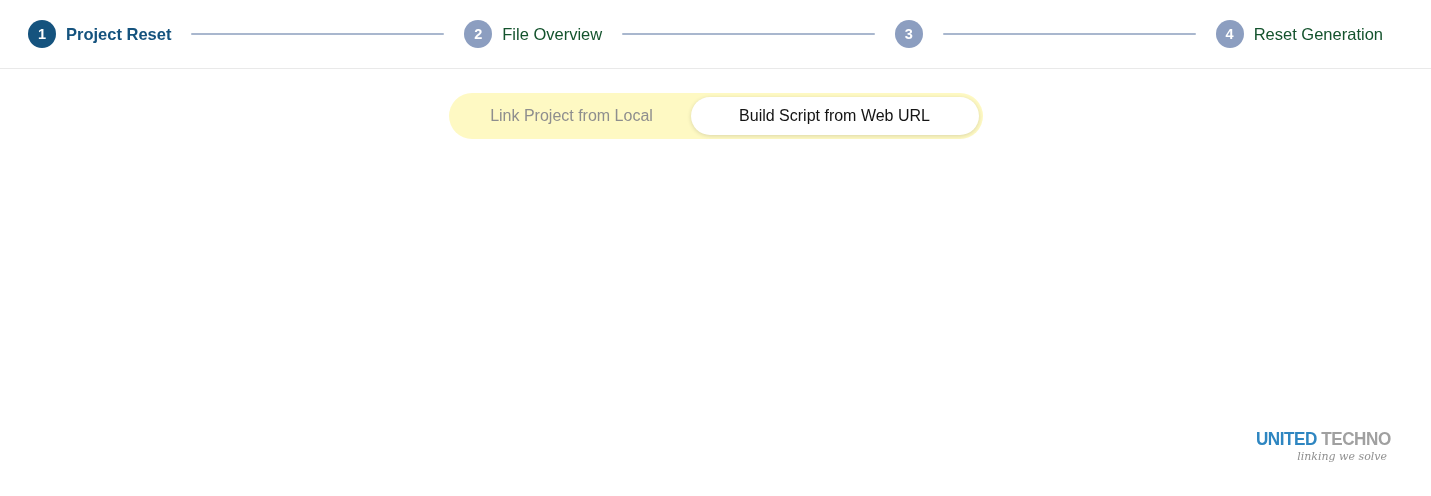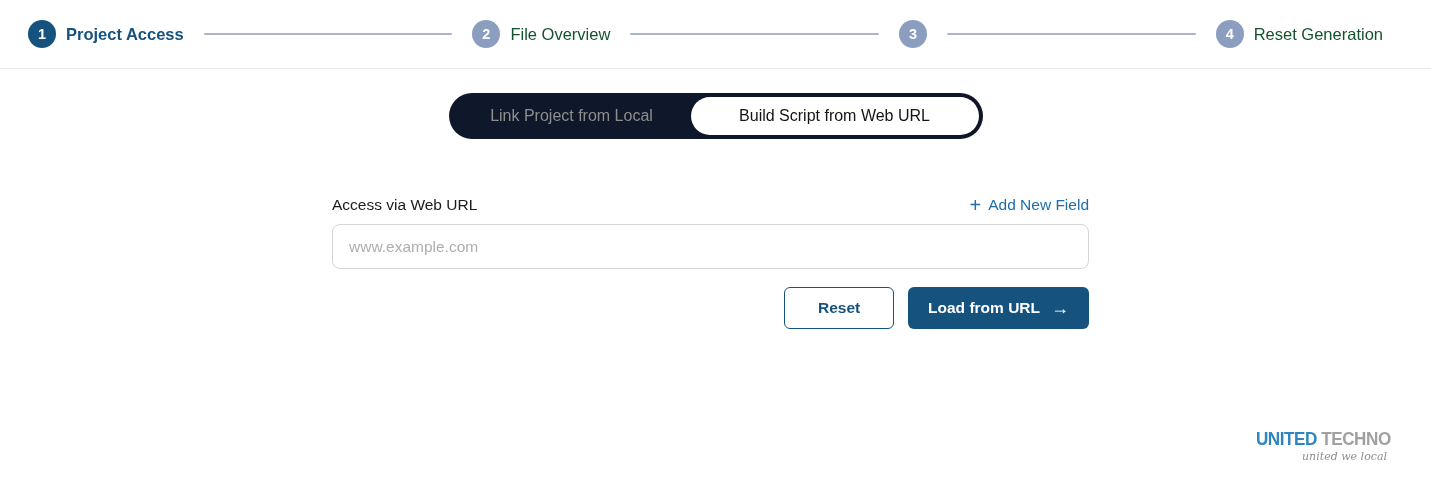--- a/index.html
+++ b/index.html
@@ -53,21 +53,21 @@
   .intro {
     margin-top: 54px;
     text-align: center;
     font-size: 16.5px;
     color: #1c1c1c;
   }
 
   .toggle {
     margin: 24px auto 0;
     width: max-content;
-    background: #0f172a;
+    background: #fef9c3;
     border-radius: 9999px;
     padding: 4px;
     display: flex;
     align-items: center;
   }
   .toggle-seg {
     border: none;
     background: transparent;
     font-family: inherit;
     font-size: 16px;
@@ -187,21 +187,21 @@
     margin-top: 0px;
     padding-right: 4px;
   }
 </style>
 </head>
 <body>
 
 <header class="stepper">
   <div class="step active">
     <span class="step-circle">1</span>
-    <span class="step-label">Project Access</span>
+    <span class="step-label">Project Reset</span>
   </div>
   <div class="connector"></div>
   <div class="step">
     <span class="step-circle">2</span>
     <span class="step-label">File Overview</span>
   </div>
   <div class="connector"></div>
   <div class="step">
     <span class="step-circle">3</span>
   </div>
@@ -212,38 +212,21 @@
   </div>
 </header>
 
 <main>
 
   <div class="toggle">
     <button class="toggle-seg">Link Project from Local</button>
     <button class="toggle-seg active">Build Script from Web URL</button>
   </div>
 
-  <section class="form-block">
-    <div class="form-head">
-      <label class="field-label">Access via Web URL</label>
-      <button class="add-field">
-        <span class="plus">+</span>
-        <span>Add New Field</span>
-      </button>
-    </div>
-    <input type="text" class="url-input" placeholder="www.example.com" style="">
-    <div class="actions">
-      <button class="btn btn-reset">Reset</button>
-      <button class="btn btn-submit">
-        <span>Load from URL</span>
-        <span class="arrow">→</span>
-      </button>
-    </div>
-  </section>
 </main>
 
 <footer class="logo">
   <div class="logo-main">
     <span class="word1">UNITED</span>
     <span class="word2">TECHNO</span>
   </div>
-  <div class="logo-tagline">united we local</div>
+  <div class="logo-tagline">linking we solve</div>
 </footer>
 
 </body></html>

